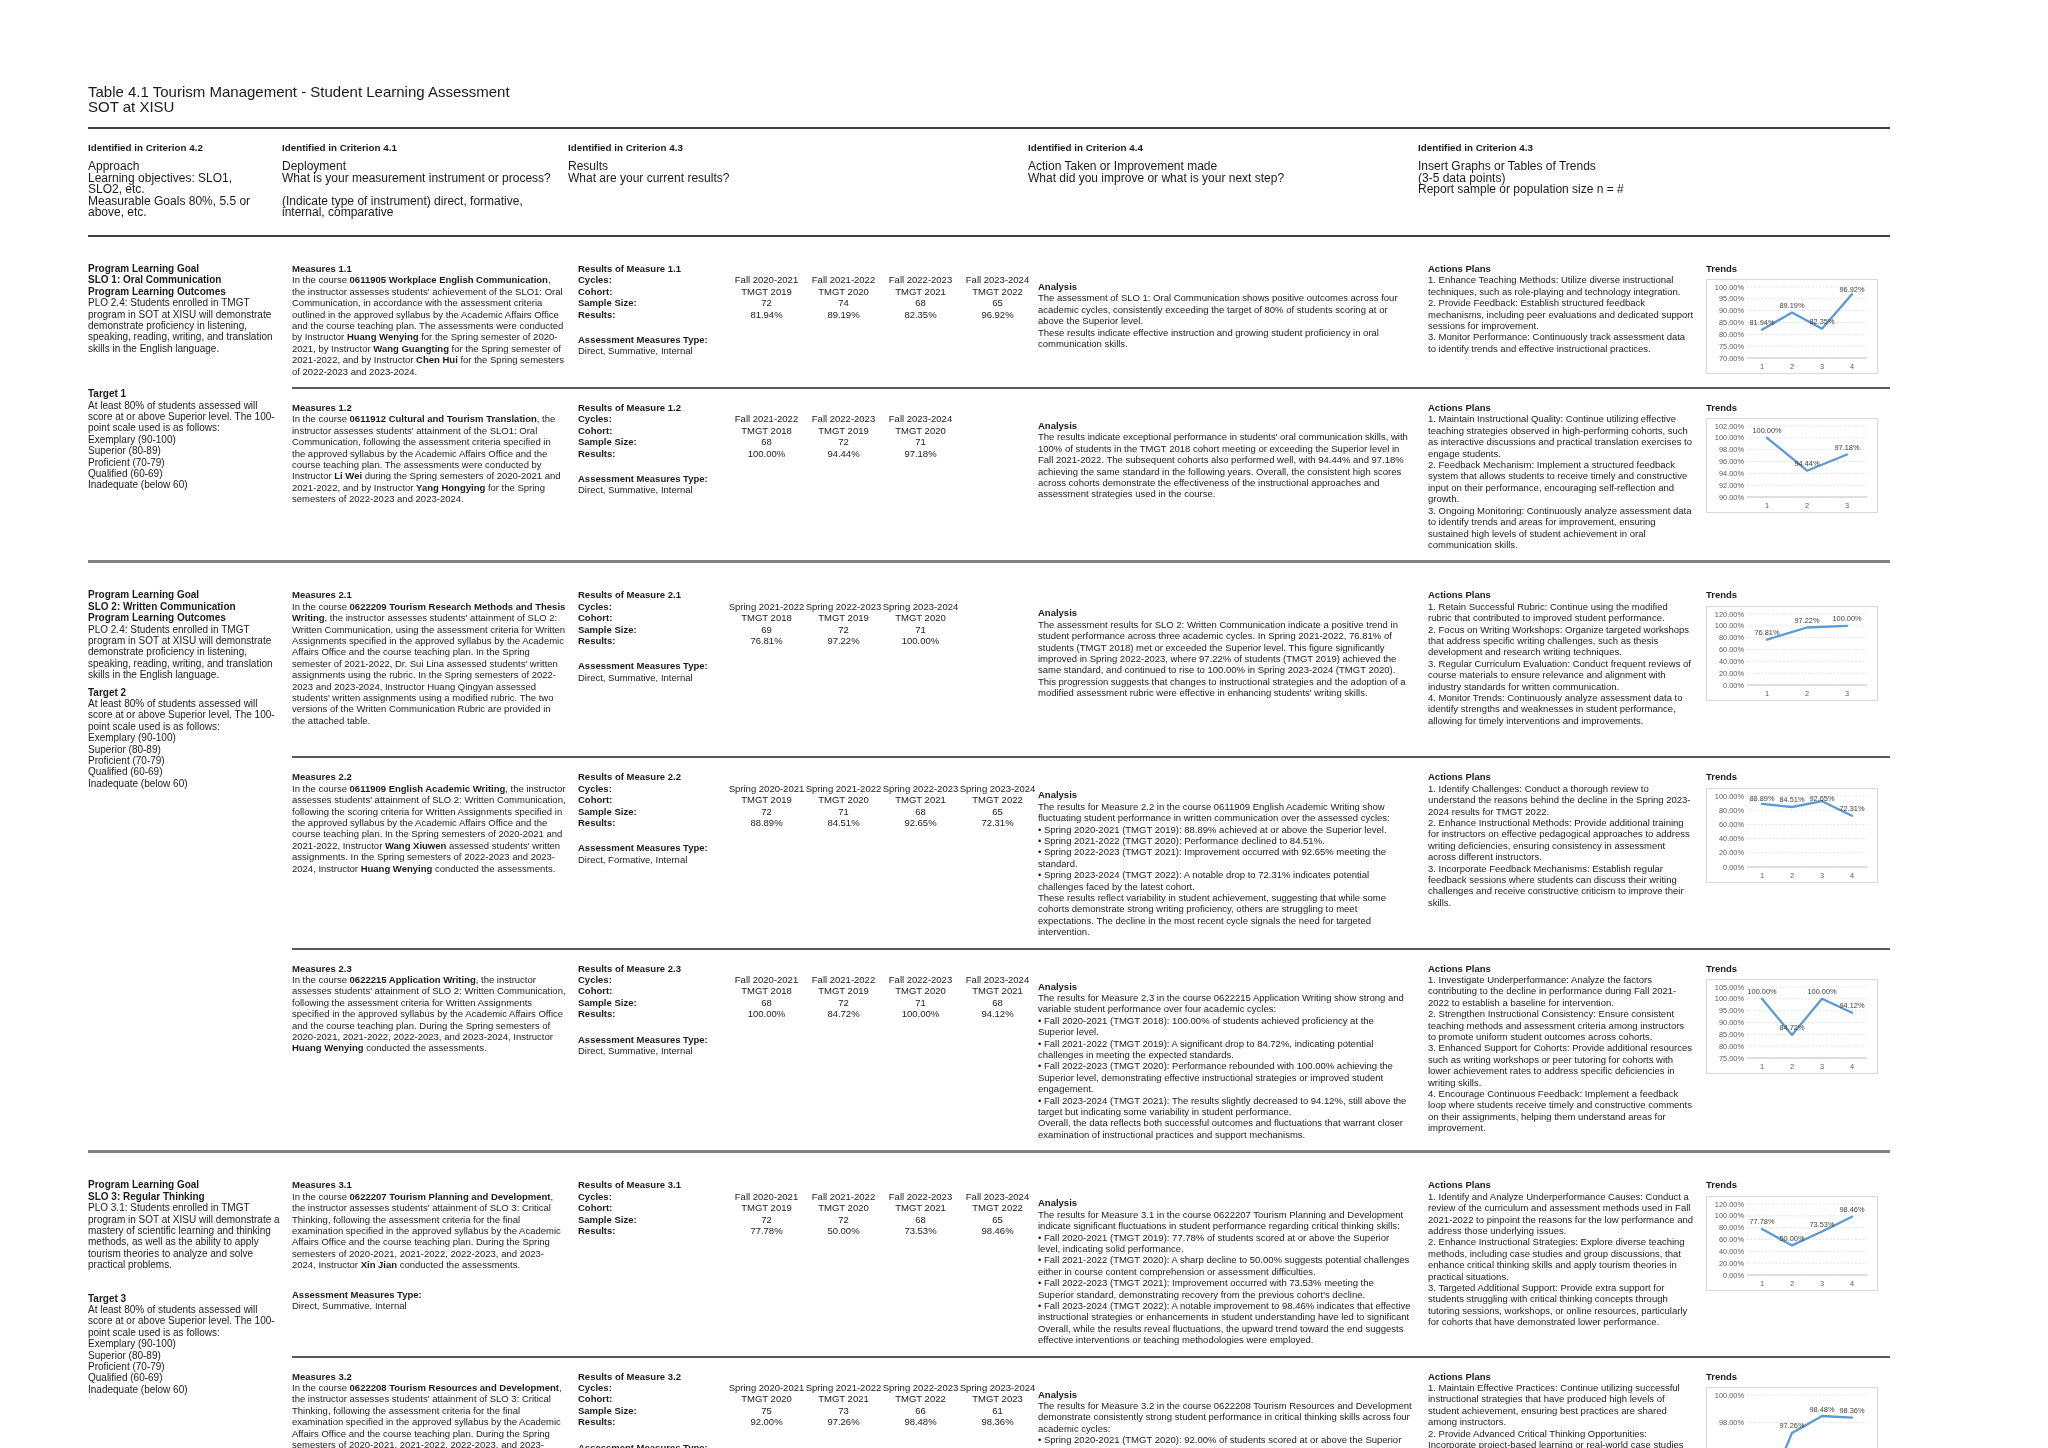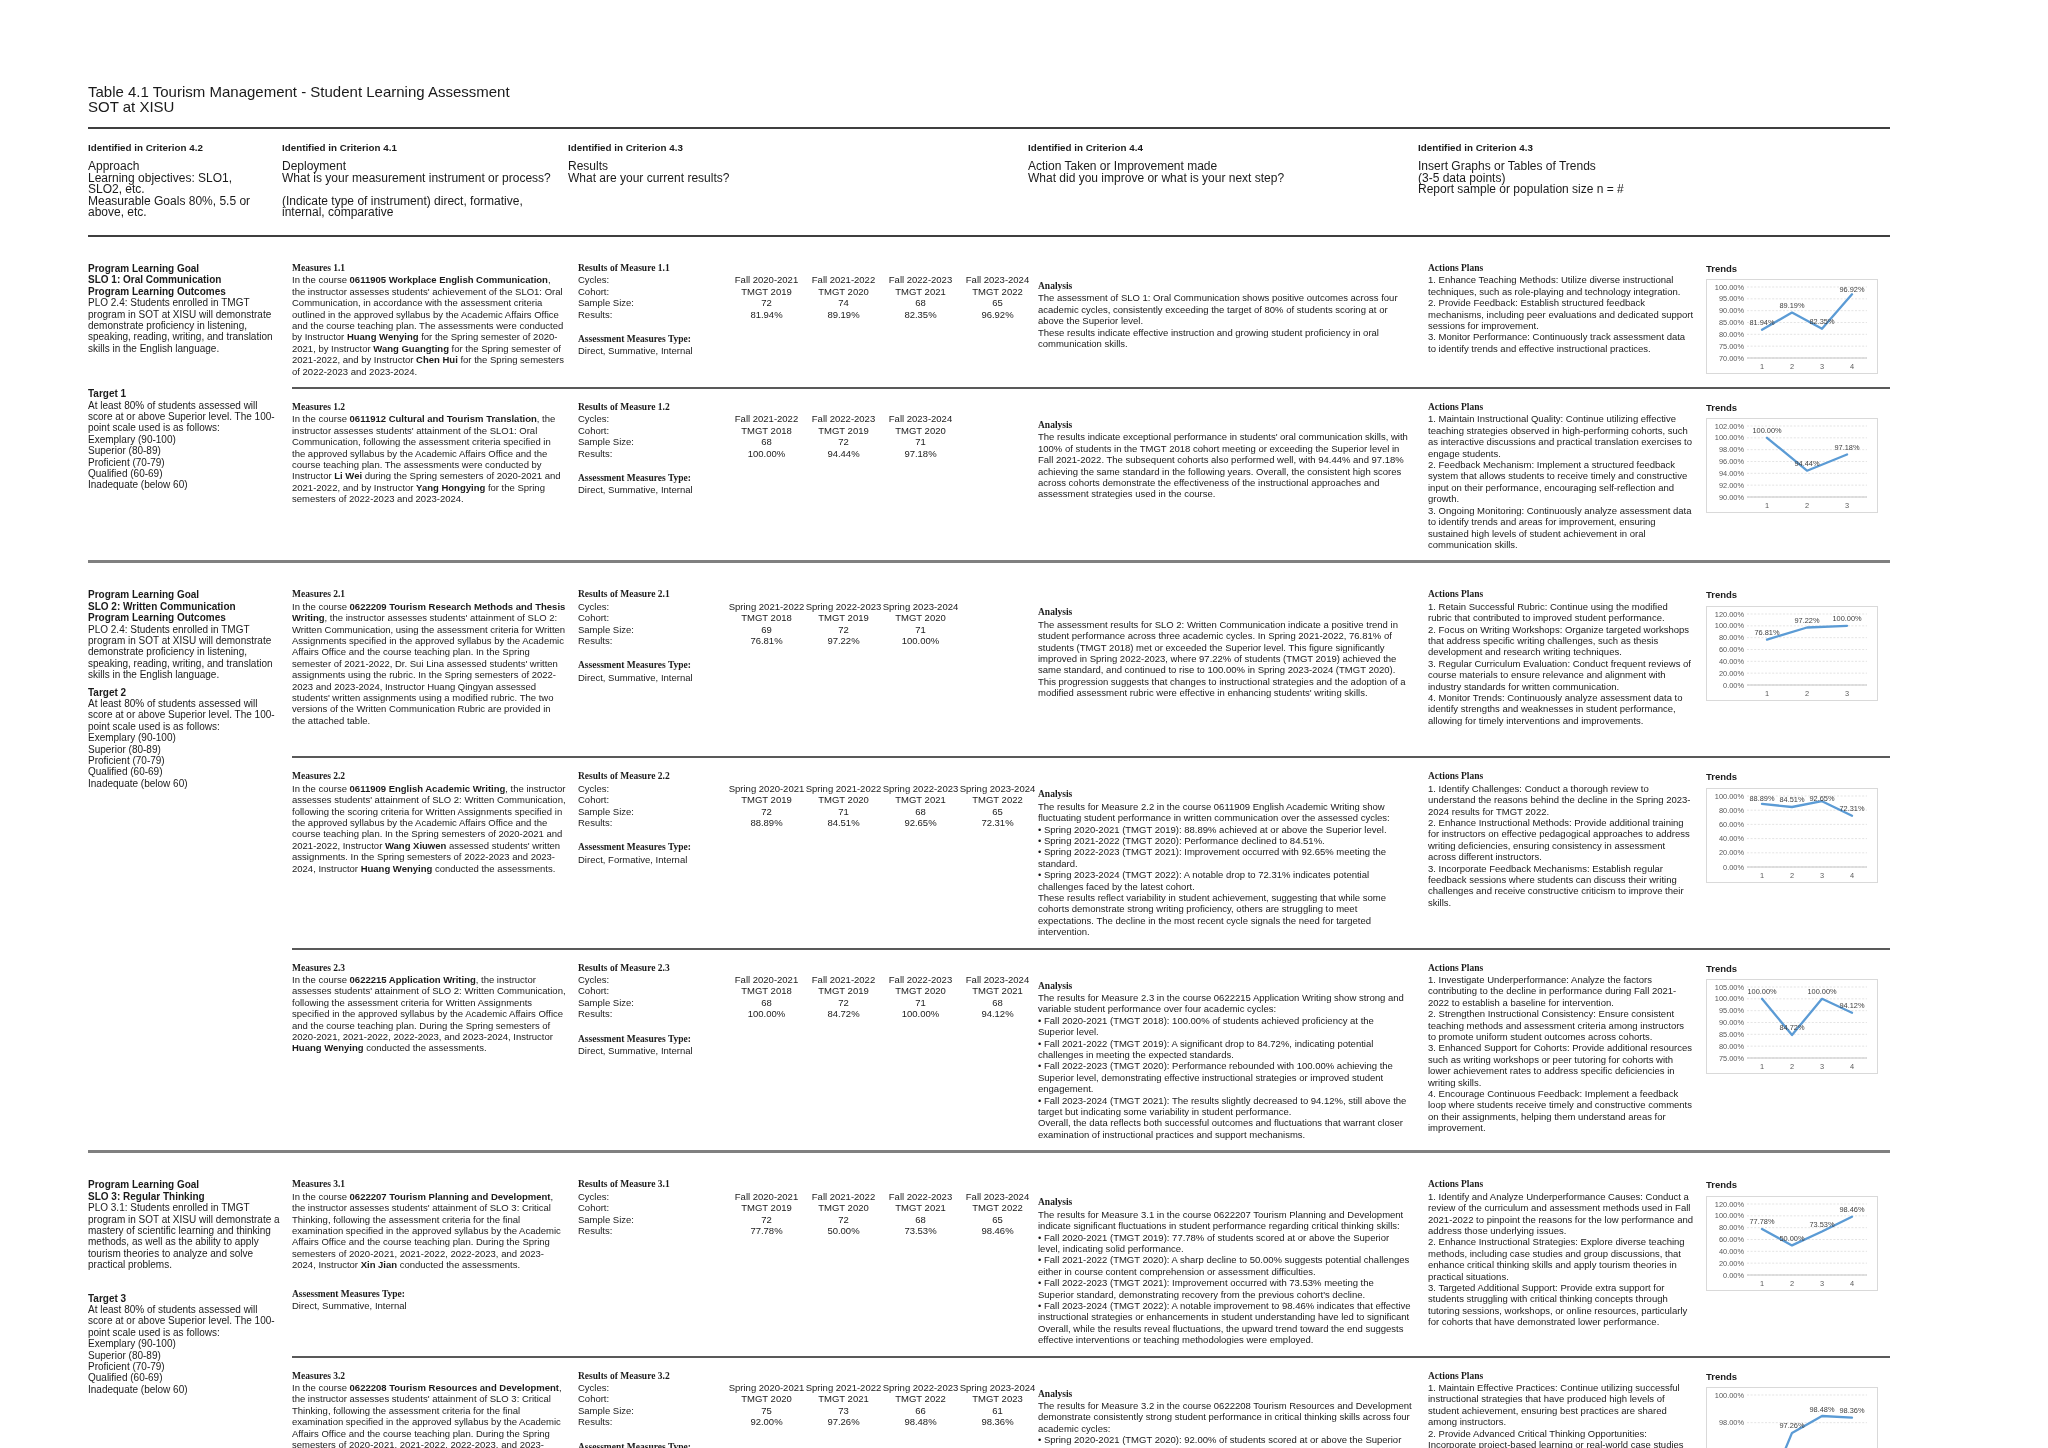--- a/index.html
+++ b/index.html
@@ -19,24 +19,24 @@
   .goal-bold{font-weight:bold;}
   .goal-text{white-space:pre-line;}
   .rows-stack{flex:1;min-width:0;}
   .measure-row{display:grid;grid-template-columns:286px 460px 390px 278px 194px;
                padding:13px 0 10px 0;box-sizing:border-box;font-size:9.5px;line-height:11.4px;}
   .measure-row + .measure-row{border-top:2px solid #595959;}
   .measure-row:first-child{padding-top:26px;}
   .cell-measures{padding-right:12px;}
   .cell-analysis{padding-right:16px;margin-top:18px;}
   .cell-actions{padding-right:12px;}
-  .blk-title{font-weight:bold;font-family:Liberation Serif, serif;}
+  .blk-title{font-weight:bold;}
   .pre{white-space:pre-line;}
   .res-grid{display:grid;grid-template-columns:150px 77px 77px 77px 77px;}
-  .res-label{font-weight:normal;}
+  .res-label{font-weight:bold;}
   .res-val{text-align:center;}
   .res-type{margin-top:14px;}
   .trend-title{font-weight:bold;margin-bottom:5px;}
   svg.trend{display:block;}
 </style>
 </head>
 <body>
 
 <div id="page">
   <div id="content">

